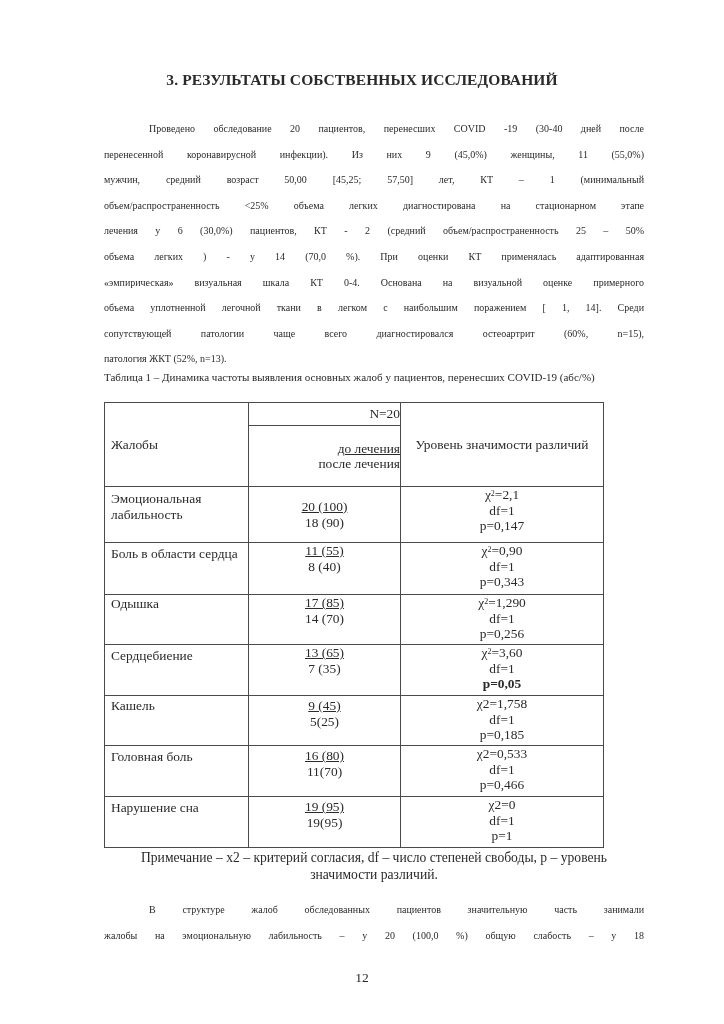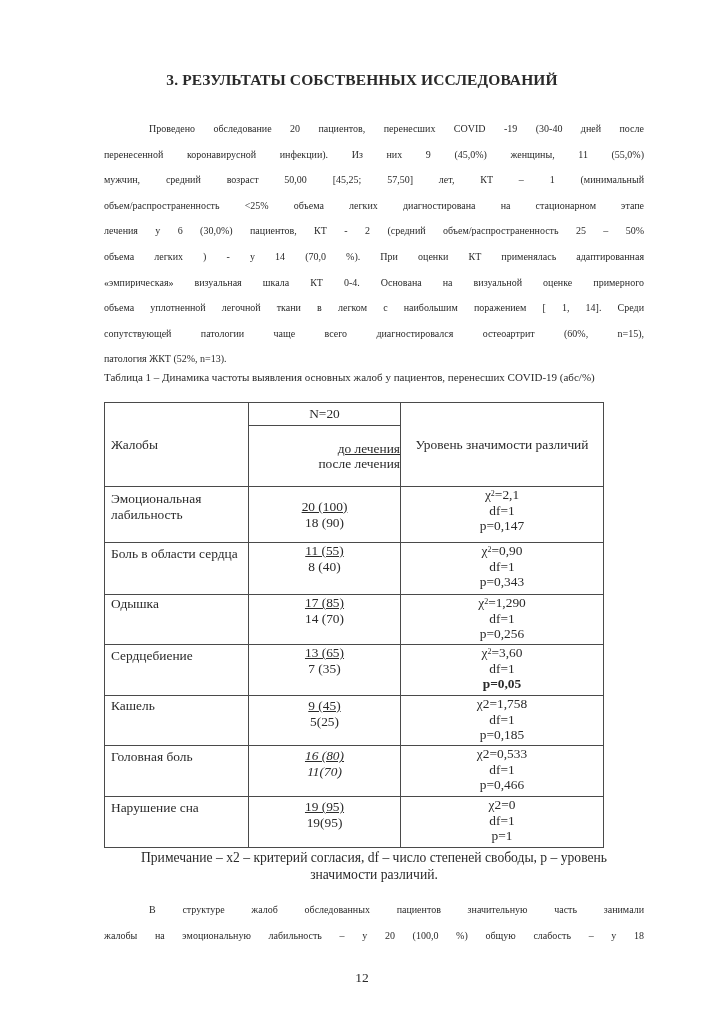--- a/index.html
+++ b/index.html
@@ -23,21 +23,21 @@
     position:absolute; left:104px; top:366px; width:540px; font-size:11px; line-height:15px;
   }
   table.t {
     position:absolute; left:104px; top:398px; width:500px; border-collapse:collapse;
     font-size:13.4px; line-height:15.5px;
   }
   table.t td { border:1px solid #4a4a4a; vertical-align:top; padding:0; }
   .c1 { width:137px; padding-left:6px !important; }
   .c2 { width:151px; text-align:center; }
   .c3 { text-align:center; }
-  .hdr-n { height:22px; vertical-align:middle !important; text-align:center; }
+  .hdr-n { height:22px; vertical-align:middle !important; text-align:right; }
   .hdr-sub { height:60px; vertical-align:middle !important; text-align:right; }
   .hdr-lbl { vertical-align:middle !important; padding-left:6px; }
   .hdr-sig { vertical-align:middle !important; text-align:center; }
   .u { text-decoration:underline; }
   .frac { padding-top:10px; }
   .sig { line-height:15.5px; padding-top:1px; }
   .bold { font-weight:bold; }
   .note {
     position:absolute; left:104px; width:540px; top:845px; text-align:center; font-size:13.6px; line-height:17px;
   }
@@ -140,21 +140,21 @@
       </td>
       <td class="c3 sig">
         <div><span>χ2</span><span>=1,758</span></div>
         <div>df=1</div>
         <div>p=0,185</div>
       </td>
     </tr>
 
     <tr style="height:51px;">
       <td class="c1" style="padding-top:3px;">Головная боль</td>
-      <td class="c2" style="padding-top:2px;font-style:italic;">
+      <td class="c2" style="padding-top:2px;">
         <div class="u">16 (80)</div>
         <div>11(70)</div>
       </td>
       <td class="c3 sig">
         <div><span>χ2</span><span>=0,533</span></div>
         <div>df=1</div>
         <div>p=0,466</div>
       </td>
     </tr>
 

